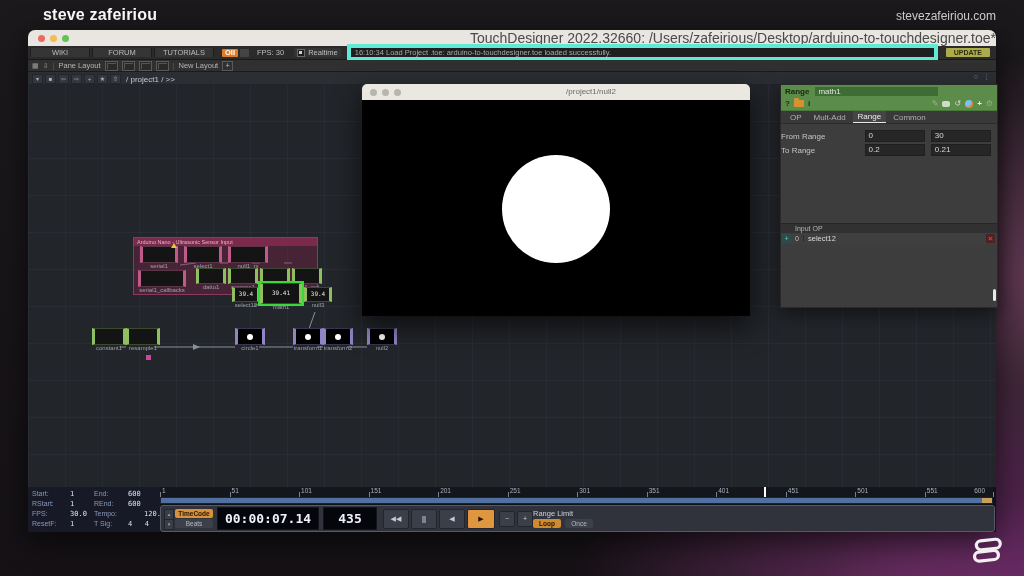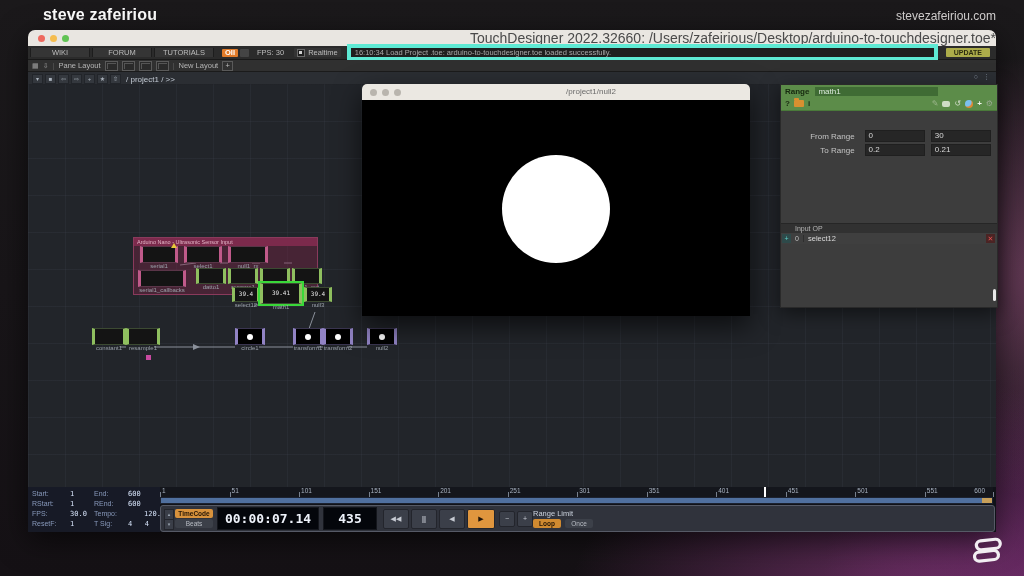--- a/index.html
+++ b/index.html
@@ -91,21 +91,21 @@
   .hic{font-size:8px;font-weight:bold;color:#1a2a12;line-height:10px;}
   .folder{width:10px;height:7px;background:#d89030;border-radius:1px;position:relative;}
   .folder::before{content:"";position:absolute;left:0;top:-2px;width:5px;height:2px;background:#d89030;border-radius:1px 1px 0 0;}
   .bubble{width:8px;height:6px;background:#cfdcc6;border-radius:2px;}
   .sphere{width:8px;height:8px;border-radius:50%;background:radial-gradient(circle at 30% 30%, #7cc0ee 0 45%, #e08830 60%);}
   .pp-tabs{height:12px;background:#393939;border-bottom:1px solid #2b2b2b;display:flex;align-items:flex-end;
            font-size:8px;color:#b0b0b0;gap:2px;padding-left:4px;}
   .pp-tab{padding:0 5px;line-height:11px;}
   .pp-tab.active{color:#ededed;background:#454545;border-bottom:1px solid #e8e8e8;}
   .prow{position:absolute;left:0;right:0;height:14px;display:flex;align-items:center;}
-  .plabel{width:80px;text-align:right;font-size:8px;color:#c4c4c4;padding-right:10px;}
+  .plabel{width:80px;text-align:left;font-size:8px;color:#c4c4c4;padding-right:10px;}
   .pfield{width:60px;height:10px;background:#262626;border:1px solid #1f1f1f;color:#d8d8d8;font-size:8px;
           line-height:10px;padding-left:3px;margin-right:6px;}
   .pp-tblhead{position:absolute;left:0;right:0;top:138px;height:9px;background:#313131;border-top:1px solid #262626;
               border-bottom:1px solid #262626;color:#b4b4b4;font-size:7px;line-height:9px;padding-left:14px;}
   .pp-tblrow{position:absolute;left:0;right:0;top:148px;height:11px;background:#3f3f3f;display:flex;align-items:center;}
   .pp-plus{width:9px;height:9px;background:#2e4a4a;color:#5fd0c8;font-size:7px;line-height:9px;text-align:center;margin-left:1px;}
   .pp-idx{width:12px;text-align:center;font-size:7px;color:#c0c0c0;border-right:1px solid #2e2e2e;}
   .pp-val{flex:1;font-size:7.5px;color:#dadada;padding-left:4px;}
   .pp-x{width:9px;height:9px;background:#4a2424;color:#e05050;font-size:7px;line-height:9px;text-align:center;margin-right:2px;}
   .pp-scroll{position:absolute;right:1px;top:204px;width:3px;height:12px;background:#e8e8e8;border-radius:2px;}
@@ -313,20 +313,26 @@
           <span class="hic">i</span>
         </span>
         <span class="rgt">
           <span style="color:#9ab48a">✎</span>
           <span class="bubble"></span>
           <span style="color:#d0dcc8">↺</span>
           <span class="sphere"></span>
           <span style="color:#f0f4ec;font-weight:bold">+</span>
           <span style="color:#98a890">⚙</span>
         </span>
+      </div>
+      <div class="pp-tabs">
+        <span class="pp-tab">OP</span>
+        <span class="pp-tab">Mult-Add</span>
+        <span class="pp-tab active">Range</span>
+        <span class="pp-tab">Common</span>
       </div>
       <div class="prow" style="top:44px">
         <span class="plabel">From Range</span>
         <span class="pfield">0</span>
         <span class="pfield">30</span>
       </div>
       <div class="prow" style="top:58px">
         <span class="plabel">To Range</span>
         <span class="pfield">0.2</span>
         <span class="pfield">0.21</span>

